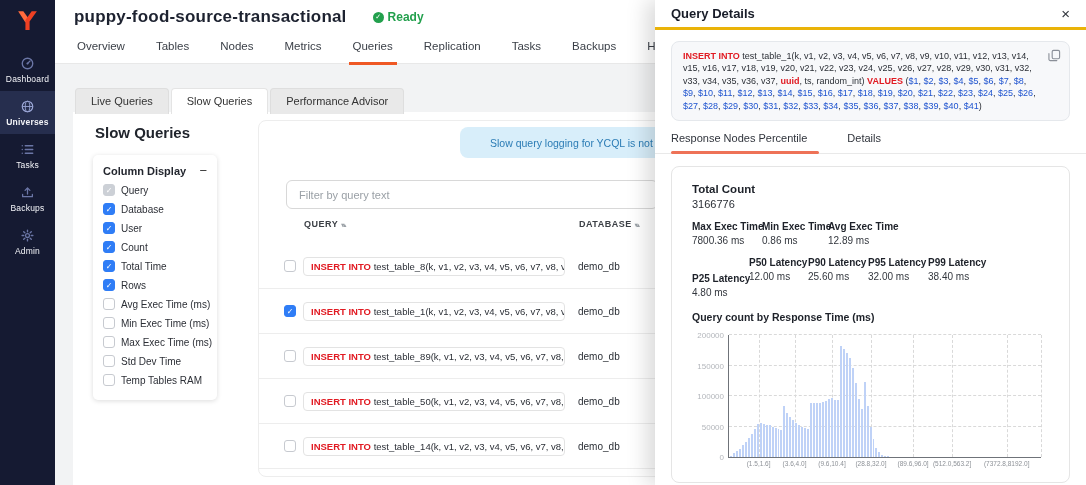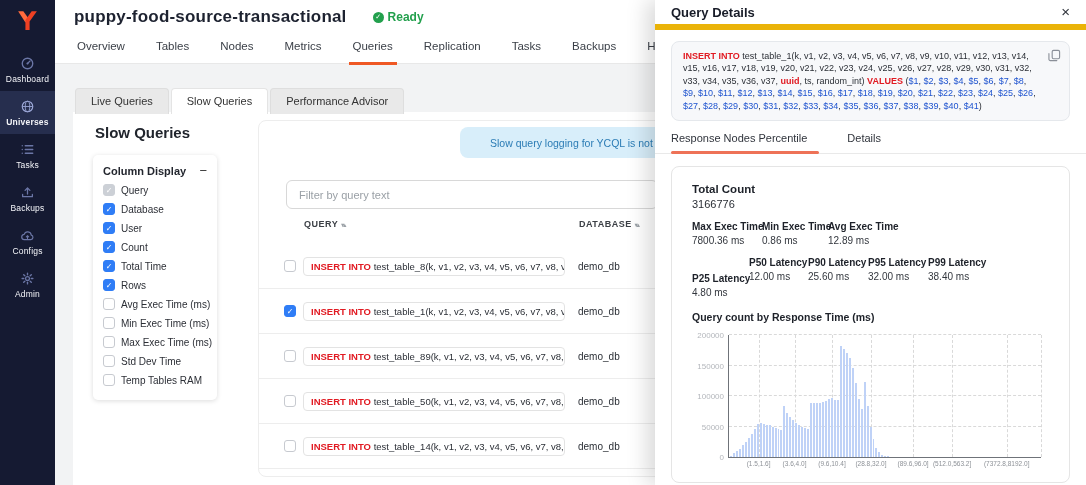--- a/index.html
+++ b/index.html
@@ -63,21 +63,21 @@
   .qpill { width:262px; border:1px solid #e3e3e3; border-radius:4px; background:#fff; padding:3px 7px; font-size:9.5px; color:#2b2f36; white-space:nowrap; overflow:hidden; cursor:pointer; }
   .qpill .kw { color:#e11a22; font-weight:700; }
   .db-cell { margin-left:13px; font-size:10px; color:#2b2f36; }
 
   
   #banner { position:absolute; left:460px; top:127px; width:480px; height:31px; background:#d8eefa; border-radius:8px; z-index:3; display:flex; align-items:center; padding-left:30px; }
   #banner-text { font-size:10.5px; color:#2b7cb5; white-space:nowrap; }
 
   
   #details { position:absolute; left:655px; top:0; width:431px; height:485px; background:#fff; z-index:10; box-shadow:-8px 0 20px rgba(0,0,0,.15); }
-  #details-header { height:30px; display:flex; align-items:center; justify-content:space-between; padding:0 16px; border-bottom:6px solid #eab308; }
+  #details-header { height:30px; display:flex; align-items:center; justify-content:space-between; padding:0 16px; border-bottom:3px solid #eab308; }
   #details-title { font-size:13px; font-weight:700; color:#181c28; }
   #details-close { font-size:15px; color:#30343c; cursor:pointer; line-height:14px; }
   #sql-box { position:relative; margin:11px 16px 0; background:#f7f8fa; border:1px solid #e5e8ec; border-radius:8px; padding:8px 28px 8px 11px; font-size:9px; line-height:1.38; color:#2b2f36; }
   #sql-box .kw { color:#e11a22; font-weight:700; }
   #sql-box .pm { color:#1f54cf; }
   #copy-btn { position:absolute; top:7px; right:8px; cursor:pointer; display:flex; }
   #panel-tabs { margin-top:11px; padding:0 16px; border-bottom:1px solid #e9e9e9; display:flex; }
   .ptab { font-size:11px; color:#30343c; padding-bottom:9px; margin-right:40px; cursor:pointer; position:relative; }
   .ptab.active::after { content:""; position:absolute; left:0; right:-12px; bottom:-1px; height:3px; border-radius:2px; background:#ee7257; }
   #stats-card { margin:12px 16px; border:1px solid #e5e5e5; border-radius:8px; padding:16px 20px 8px; }
@@ -148,29 +148,20 @@
           <span class="nav-icon">
             <svg viewBox="0 0 20 20" width="15" height="15">
               <g fill="none" stroke="currentColor" stroke-width="1.7" stroke-linecap="round" stroke-linejoin="round">
                 <path d="M10 12V4.5"></path>
                 <path d="M6.8 7.2 10 4l3.2 3.2"></path>
                 <path d="M3.5 12.5v3h13v-3"></path>
               </g>
             </svg>
           </span>
           <span class="nav-label">Backups</span>
-        </div>
-        <div class="nav-item">
-          <span class="nav-icon">
-            <svg viewBox="0 0 20 20" width="15" height="15">
-              <path d="M6 15.5a3.5 3.5 0 0 1-.4-7A4.8 4.8 0 0 1 15 9.6a3 3 0 0 1-.6 5.9z" fill="none" stroke="currentColor" stroke-width="1.6" stroke-linejoin="round"></path>
-              <path d="M10 14v-3.5M8.4 11.8 10 10.2l1.6 1.6" fill="none" stroke="currentColor" stroke-width="1.4" stroke-linecap="round"></path>
-            </svg>
-          </span>
-          <span class="nav-label">Configs</span>
         </div>
         <div class="nav-item">
           <span class="nav-icon">
             <svg viewBox="0 0 20 20" width="15" height="15">
               <circle cx="10" cy="10" r="2.6" fill="none" stroke="currentColor" stroke-width="1.6"></circle>
               <g stroke="currentColor" stroke-width="1.8" stroke-linecap="round">
                 <line x1="15" y1="10" x2="17.2" y2="10"></line>
                 <line x1="13.54" y1="13.54" x2="15.09" y2="15.09"></line>
                 <line x1="10" y1="15" x2="10" y2="17.2"></line>
                 <line x1="6.46" y1="13.54" x2="4.91" y2="15.09"></line>

